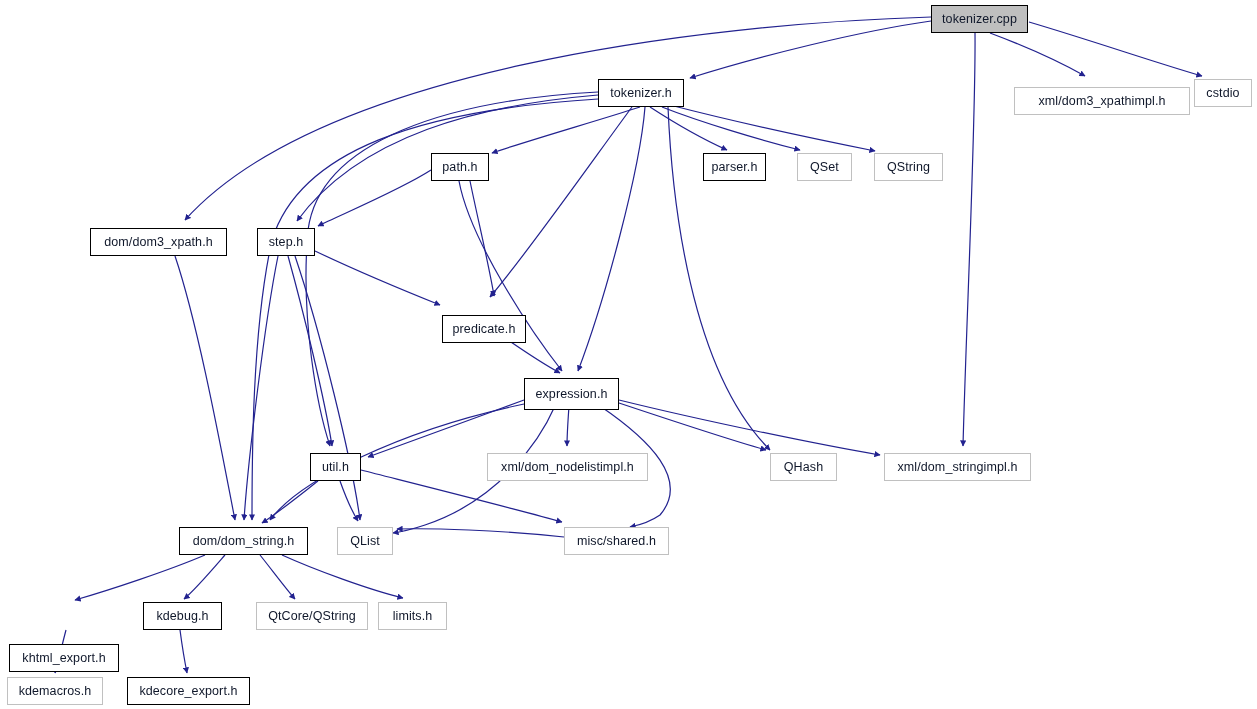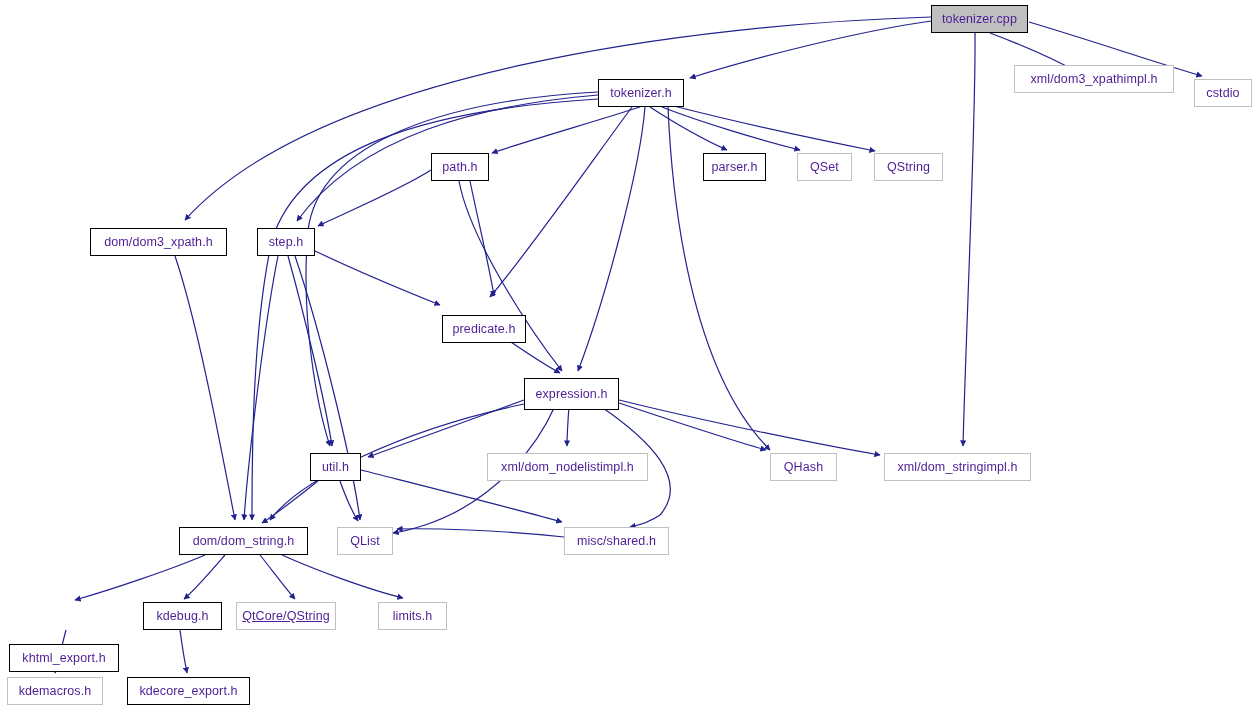--- a/index.html
+++ b/index.html
@@ -4,21 +4,21 @@
 <style>
   html,body{margin:0;padding:0;background:#ffffff;}
   body{font-family:"Liberation Sans",sans-serif;}
   #graph{position:relative;width:1257px;height:709px;overflow:hidden;background:#fff;}
   #edges{position:absolute;left:0;top:0;width:1257px;height:709px;}
   .node{
     position:absolute;
     box-sizing:border-box;
     display:flex;align-items:center;justify-content:center;
     font-size:12.5px;
-    color:#4c1d95;
+    color:#0f172a;
     white-space:nowrap;
     background:#ffffff;
     border:1px solid #c0c0c0;
     line-height:1;
     letter-spacing:0.1px;
   }
   .node.internal{border:1px solid #000000;}
   .node.root{background:#bfbfbf;border:1px solid #000000;}
 </style>
 </head>
@@ -71,37 +71,37 @@
         <path d="M225,555 C212,570 195,590 184,599" fill="none" stroke="#22228f" stroke-width="1.2" marker-end="url(#arrow)"></path>
         <path d="M260,555 C272,570 287,590 295,599" fill="none" stroke="#22228f" stroke-width="1.2" marker-end="url(#arrow)"></path>
         <path d="M282,555 C315,570 370,590 403,598" fill="none" stroke="#22228f" stroke-width="1.2" marker-end="url(#arrow)"></path>
         <path d="M66,630 C62,645 58,663 55,673" fill="none" stroke="#22228f" stroke-width="1.2" marker-end="url(#arrow)"></path>
         <path d="M180,630 C182,645 185,663 187,673" fill="none" stroke="#22228f" stroke-width="1.2" marker-end="url(#arrow)"></path>
       </g>
   </svg>
   <div id="node-layer">
       <div class="node root internal" style="left: 931px; top: 5px; width: 97px; height: 28px;">tokenizer.cpp</div>
       <div class="node internal" style="left: 598px; top: 79px; width: 86px; height: 28px;">tokenizer.h</div>
-      <div class="node external" style="left: 1014px; top: 65px; width: 160px; height: 28px;">xml/dom3_xpathimpl.h</div>
+      <div class="node external" style="left: 1014px; top: 87px; width: 176px; height: 28px;">xml/dom3_xpathimpl.h</div>
       <div class="node external" style="left: 1194px; top: 79px; width: 58px; height: 28px;">cstdio</div>
       <div class="node internal" style="left: 431px; top: 153px; width: 58px; height: 28px;">path.h</div>
       <div class="node internal" style="left: 703px; top: 153px; width: 63px; height: 28px;">parser.h</div>
       <div class="node external" style="left: 797px; top: 153px; width: 55px; height: 28px;">QSet</div>
       <div class="node external" style="left: 874px; top: 153px; width: 69px; height: 28px;">QString</div>
       <div class="node internal" style="left: 90px; top: 228px; width: 137px; height: 28px;">dom/dom3_xpath.h</div>
       <div class="node internal" style="left: 257px; top: 228px; width: 58px; height: 28px;">step.h</div>
       <div class="node internal" style="left: 442px; top: 303px; width: 84px; height: 28px; margin-top: 12px;">predicate.h</div>
       <div class="node internal" style="left: 524px; top: 378px; width: 95px; height: 32px;">expression.h</div>
       <div class="node internal" style="left: 310px; top: 453px; width: 51px; height: 28px;">util.h</div>
       <div class="node external" style="left: 487px; top: 453px; width: 161px; height: 28px;">xml/dom_nodelistimpl.h</div>
       <div class="node external" style="left: 770px; top: 453px; width: 67px; height: 28px;">QHash</div>
       <div class="node external" style="left: 884px; top: 453px; width: 147px; height: 28px;">xml/dom_stringimpl.h</div>
       <div class="node internal" style="left: 179px; top: 527px; width: 129px; height: 28px;">dom/dom_string.h</div>
       <div class="node external" style="left: 337px; top: 527px; width: 56px; height: 28px;">QList</div>
       <div class="node external" style="left: 564px; top: 527px; width: 105px; height: 28px;">misc/shared.h</div>
       <div class="node internal" style="left: 9px; top: 602px; width: 110px; height: 28px; margin-top: 42px;">khtml_export.h</div>
       <div class="node internal" style="left: 143px; top: 602px; width: 79px; height: 28px;">kdebug.h</div>
-      <div class="node external" style="left: 236px; top: 602px; width: 100px; height: 28px; text-decoration: underline;">QtCore/QString</div>
+      <div class="node external" style="left: 256px; top: 602px; width: 112px; height: 28px;">QtCore/QString</div>
       <div class="node external" style="left: 378px; top: 602px; width: 69px; height: 28px;">limits.h</div>
       <div class="node external" style="left: 7px; top: 677px; width: 96px; height: 28px;">kdemacros.h</div>
       <div class="node internal" style="left: 127px; top: 677px; width: 123px; height: 28px;">kdecore_export.h</div>
     </div>
 </div>
 
 </body></html>

